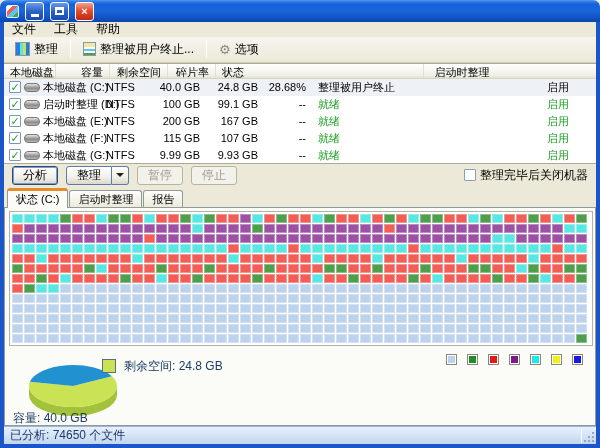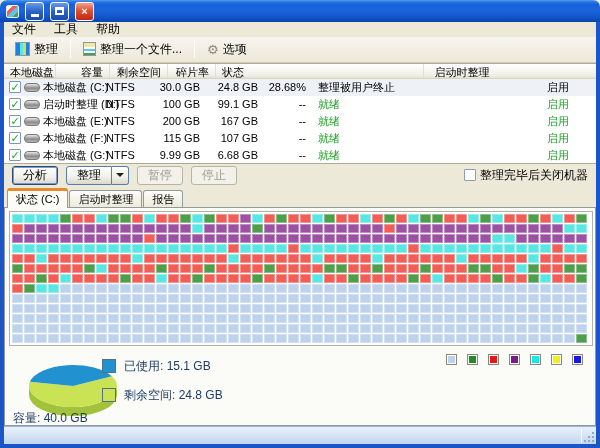--- a/index.html
+++ b/index.html
@@ -143,21 +143,21 @@
     </div>
 
     <div class="toolbar">
       <div class="tbtn">
         <div class="icon-defrag"></div>
         <span>整理</span>
       </div>
       <div class="tsep"></div>
       <div class="tbtn">
         <div class="icon-folder"></div>
-        <span>整理一个文件...</span>
+        <span>整理被用户终止...</span>
       </div>
       <div class="tsep"></div>
       <div class="tbtn">
         <span class="icon-gear">⚙</span>
         <span>选项</span>
       </div>
     </div>
 
     <div class="drive-table">
       <div class="thead">
@@ -169,21 +169,21 @@
         <div class="th c-boot" style="border-right:none;">启动时整理</div>
       </div>
 
       <div class="trow selected">
         <div class="c-name">
             <span class="checkbox">✓</span>
             <span class="disk-icon"></span>
             <span class="drive-name">本地磁盘 (C:)</span>
           </div>
         <div class="c-fs">NTFS</div>
-        <div class="c-cap">30.0 GB</div>
+        <div class="c-cap">40.0 GB</div>
         <div class="c-free">24.8 GB</div>
         <div class="c-frag">28.68%</div>
         <div class="c-status">整理被用户终止</div>
         <div class="c-boot">启用</div>
       </div>
       <div class="trow">
         <div class="c-name">
             <span class="checkbox">✓</span>
             <span class="disk-icon"></span>
             <span class="drive-name">启动时整理 (D:)</span>
@@ -222,21 +222,21 @@
         <div class="c-boot green">启用</div>
       </div>
       <div class="trow">
         <div class="c-name">
             <span class="checkbox">✓</span>
             <span class="disk-icon"></span>
             <span class="drive-name">本地磁盘 (G:)</span>
           </div>
         <div class="c-fs">NTFS</div>
         <div class="c-cap">9.99 GB</div>
-        <div class="c-free">6.68 GB</div>
+        <div class="c-free">9.93 GB</div>
         <div class="c-frag">--</div>
         <div class="c-status green">就绪</div>
         <div class="c-boot green">启用</div>
       </div>
     </div>
 
     <div class="controls">
       <div class="xpbtn primary">分析</div>
       <div class="split">
         <div class="xpbtn main">整理</div>
@@ -899,30 +899,27 @@
 
       <div class="pie-wrap">
         <svg width="120" height="64" viewBox="0 0 120 64">
           <path d="M14,32 A44,21 0 0 0 102,32 L102,41 A44,21 0 0 1 14,41 Z" fill="#a3c23c"></path>
           <path d="M58,32 L96.85,22.14 A44,21 0 1 1 14.96,27.63 Z" fill="#c9e355"></path>
           <path d="M58,32 L14.96,27.63 A44,21 0 0 1 96.85,22.14 Z" fill="#2191cf"></path>
         </svg>
       </div>
       <div class="pie-legend">
         <div class="legend-row">
-          <span class="legend-swatch" style="background:#2191cf"></span>
-          <span>已使用: 15.1 GB</span>
-        </div>
-        <div class="legend-row">
           <span class="legend-swatch" style="background:#c9e355"></span>
           <span>剩余空间: 24.8 GB</span>
         </div>
       </div>
       <div class="capacity">容量: 40.0 GB</div>
     </div>
 
     <div class="statusbar">
+      <span>已分析: 74650 个文件</span>
       <div class="sb-sep"></div>
       <div class="grip"></div>
     </div>
 
   </div>
 </div>
 
 </body></html>

